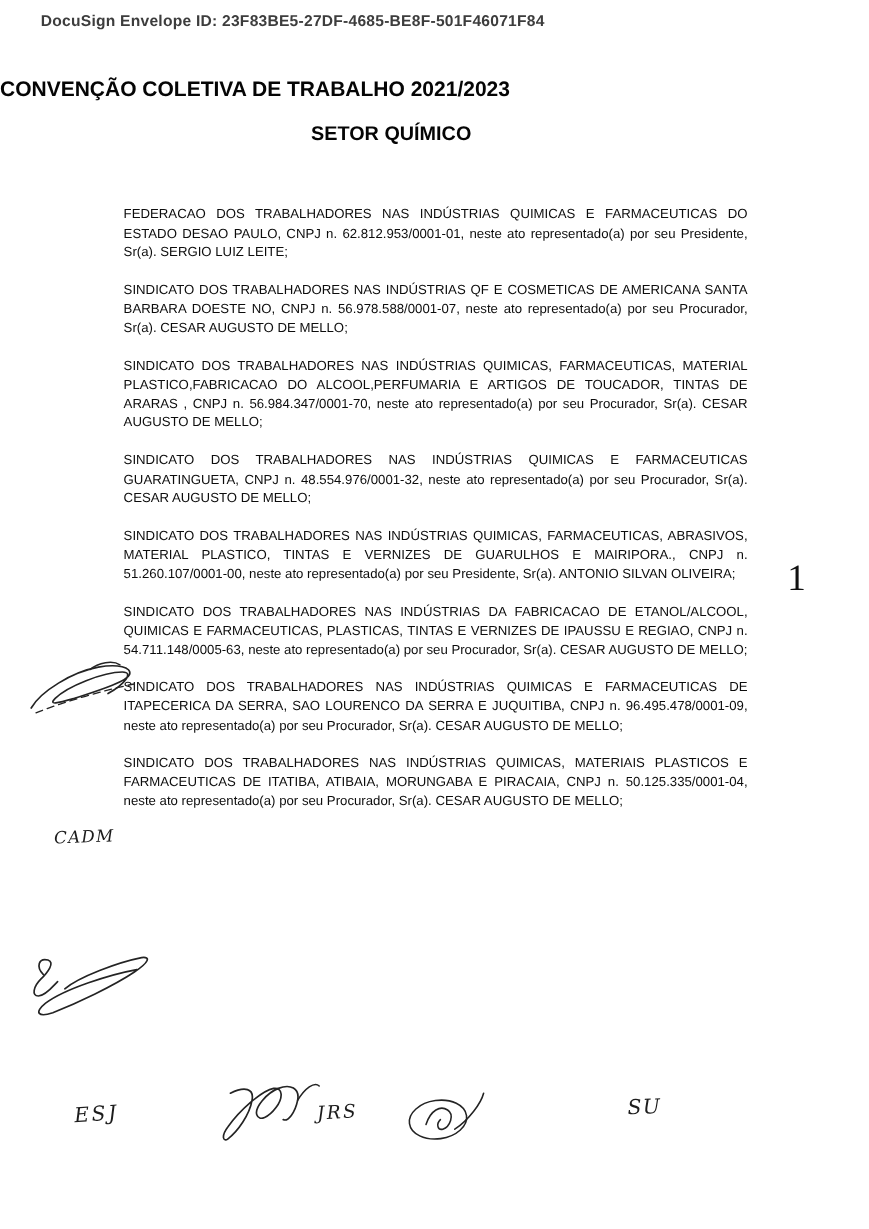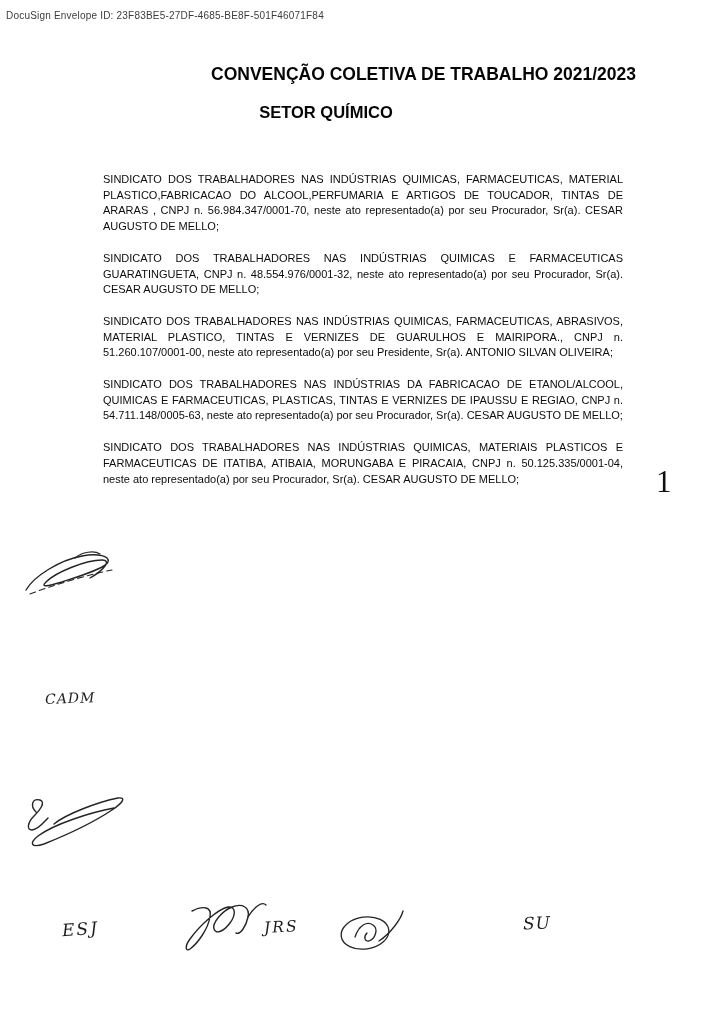--- a/index.html
+++ b/index.html
@@ -5,26 +5,26 @@
   html, body { margin: 0; padding: 0; }
   body {
     width: 724px; height: 1024px;
     background: #ffffff;
     position: relative;
     overflow: hidden;
     font-family: "Liberation Sans", sans-serif;
     color: #0a0a0a;
   }
   .envelope-id {
-    position: absolute; top: 10px; left: 6px;
-    font-size: 10px; color: #3d3d3d; letter-spacing: 0.2px;
+    position: absolute; top: 10px; left: 34px;
+    font-size: 13px; color: #3d3d3d; letter-spacing: 0.2px; font-weight: bold;
   }
   .doc-title {
     position: absolute; top: 64px; left: 0; width: 636px;
-    text-align: right; font-weight: bold; font-size: 17.5px;
+    text-align: left; font-weight: bold; font-size: 17.5px;
     color: #050505;
   }
   .doc-subtitle {
     position: absolute; top: 103px; left: 0; width: 652px;
     text-align: center; font-weight: bold; font-size: 16.5px;
     color: #050505;
   }
   .content {
     position: absolute; top: 172px; left: 103px; width: 520px;
   }
@@ -59,24 +59,27 @@
 </style>
 </head>
 <body>
 
 <div class="envelope-id">DocuSign Envelope ID: 23F83BE5-27DF-4685-BE8F-501F46071F84</div>
 
 <div class="doc-title">CONVENÇÃO COLETIVA DE TRABALHO 2021/2023</div>
 <div class="doc-subtitle">SETOR QUÍMICO</div>
 
 <div class="content">
+  <p>FEDERACAO DOS TRABALHADORES NAS INDÚSTRIAS QUIMICAS E FARMACEUTICAS DO ESTADO DESAO PAULO, CNPJ n. 62.812.953/0001-01, neste ato representado(a) por seu Presidente, Sr(a). SERGIO LUIZ LEITE;</p>
+  <p>SINDICATO DOS TRABALHADORES NAS INDÚSTRIAS QF E COSMETICAS DE AMERICANA SANTA BARBARA DOESTE NO, CNPJ n. 56.978.588/0001-07, neste ato representado(a) por seu Procurador, Sr(a). CESAR AUGUSTO DE MELLO;</p>
   <p>SINDICATO DOS TRABALHADORES NAS INDÚSTRIAS QUIMICAS, FARMACEUTICAS, MATERIAL PLASTICO,FABRICACAO DO ALCOOL,PERFUMARIA E ARTIGOS DE TOUCADOR, TINTAS DE ARARAS , CNPJ n. 56.984.347/0001-70, neste ato representado(a) por seu Procurador, Sr(a). CESAR AUGUSTO DE MELLO;</p>
   <p>SINDICATO DOS TRABALHADORES NAS INDÚSTRIAS QUIMICAS E FARMACEUTICAS GUARATINGUETA, CNPJ n. 48.554.976/0001-32, neste ato representado(a) por seu Procurador, Sr(a). CESAR AUGUSTO DE MELLO;</p>
   <p>SINDICATO DOS TRABALHADORES NAS INDÚSTRIAS QUIMICAS, FARMACEUTICAS, ABRASIVOS, MATERIAL PLASTICO, TINTAS E VERNIZES DE GUARULHOS E MAIRIPORA., CNPJ n. 51.260.107/0001-00, neste ato representado(a) por seu Presidente, Sr(a). ANTONIO SILVAN OLIVEIRA;</p>
   <p>SINDICATO DOS TRABALHADORES NAS INDÚSTRIAS DA FABRICACAO DE ETANOL/ALCOOL, QUIMICAS E FARMACEUTICAS, PLASTICAS, TINTAS E VERNIZES DE IPAUSSU E REGIAO, CNPJ n. 54.711.148/0005-63, neste ato representado(a) por seu Procurador, Sr(a). CESAR AUGUSTO DE MELLO;</p>
+  <p>SINDICATO DOS TRABALHADORES NAS INDÚSTRIAS QUIMICAS E FARMACEUTICAS DE ITAPECERICA DA SERRA, SAO LOURENCO DA SERRA E JUQUITIBA, CNPJ n. 96.495.478/0001-09, neste ato representado(a) por seu Procurador, Sr(a). CESAR AUGUSTO DE MELLO;</p>
   <p>SINDICATO DOS TRABALHADORES NAS INDÚSTRIAS QUIMICAS, MATERIAIS PLASTICOS E FARMACEUTICAS DE ITATIBA, ATIBAIA, MORUNGABA E PIRACAIA, CNPJ n. 50.125.335/0001-04, neste ato representado(a) por seu Procurador, Sr(a). CESAR AUGUSTO DE MELLO;</p>
 </div>
 
 <div class="page-number">1</div>
 
 <div class="sig sig-1">
   <svg width="100" height="55" viewBox="0 0 100 55" fill="none">
     <path d="M6 42 C14 28 40 12 62 8 C78 5 90 8 88 14 C86 20 60 28 42 34 C28 38 20 40 26 34 C36 24 66 12 82 12 C92 12 84 22 70 30" stroke="#242424" stroke-width="1.4" stroke-linecap="round" fill="none"></path>
     <path d="M10 46 C30 38 70 26 92 22" stroke="#242424" stroke-width="1.1" stroke-linecap="round" stroke-dasharray="6 4" fill="none"></path>
     <path d="M55 10 C62 4 74 2 80 6" stroke="#242424" stroke-width="1.2" stroke-linecap="round" fill="none"></path>

